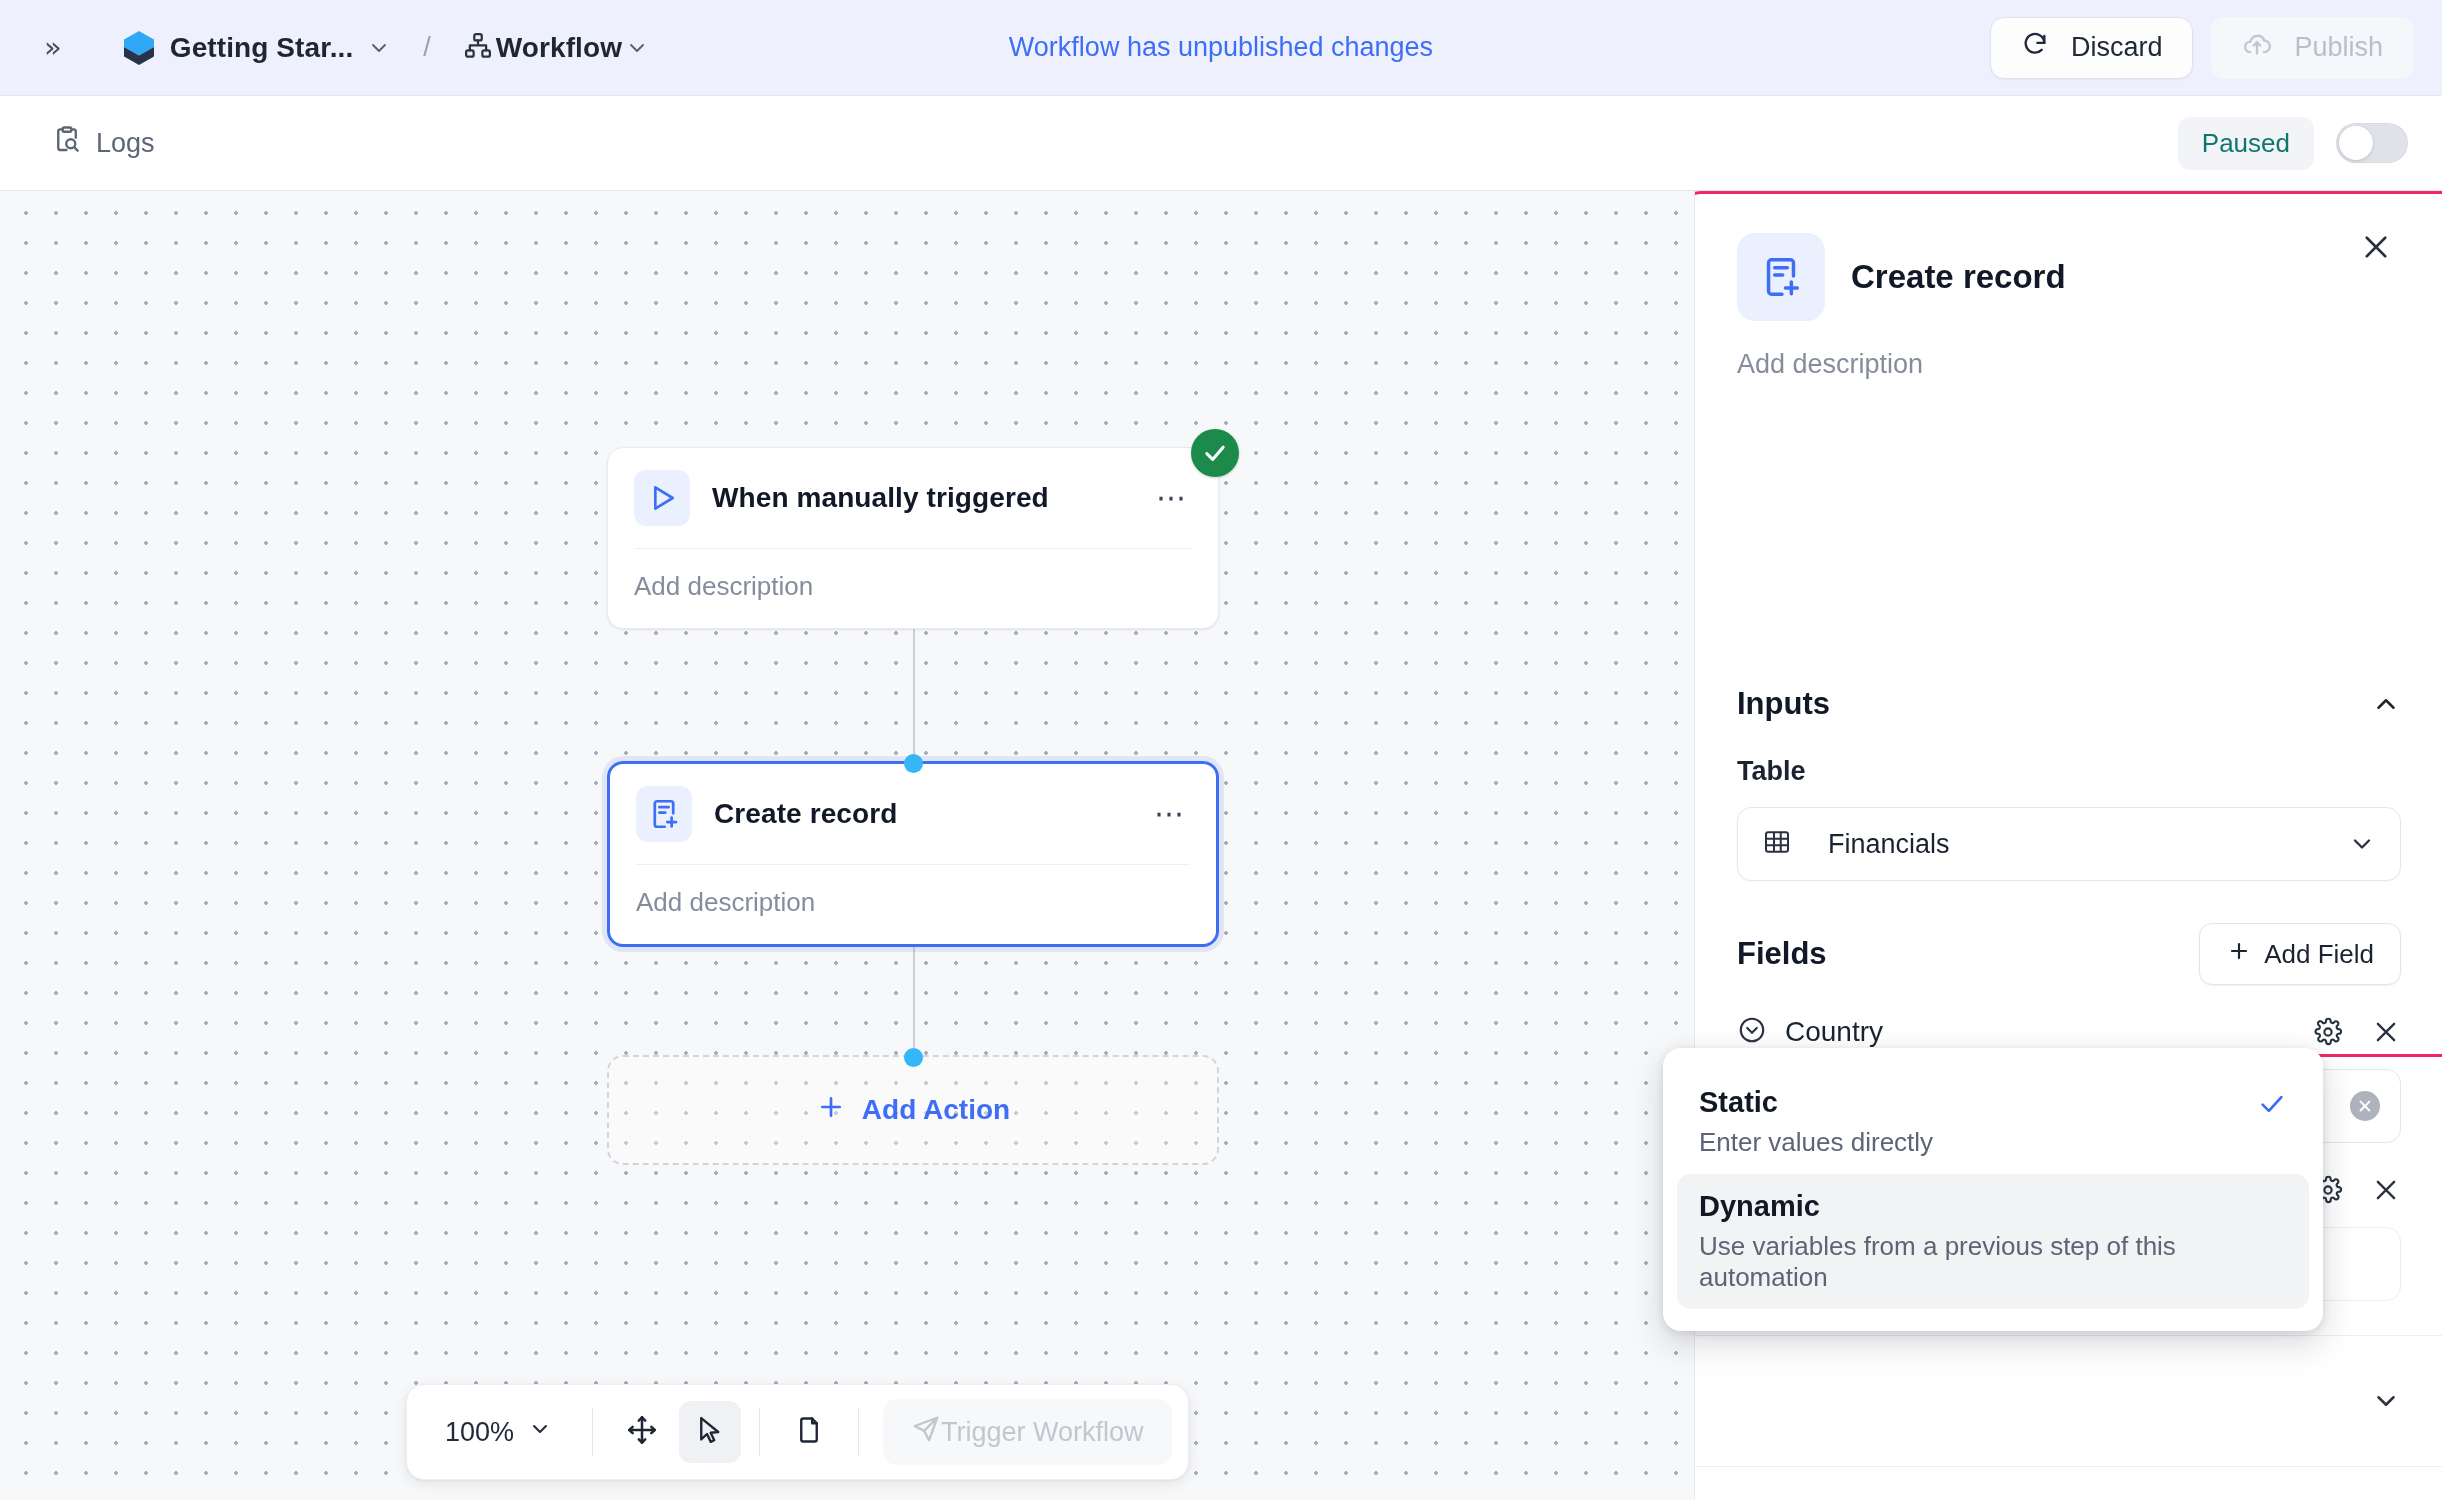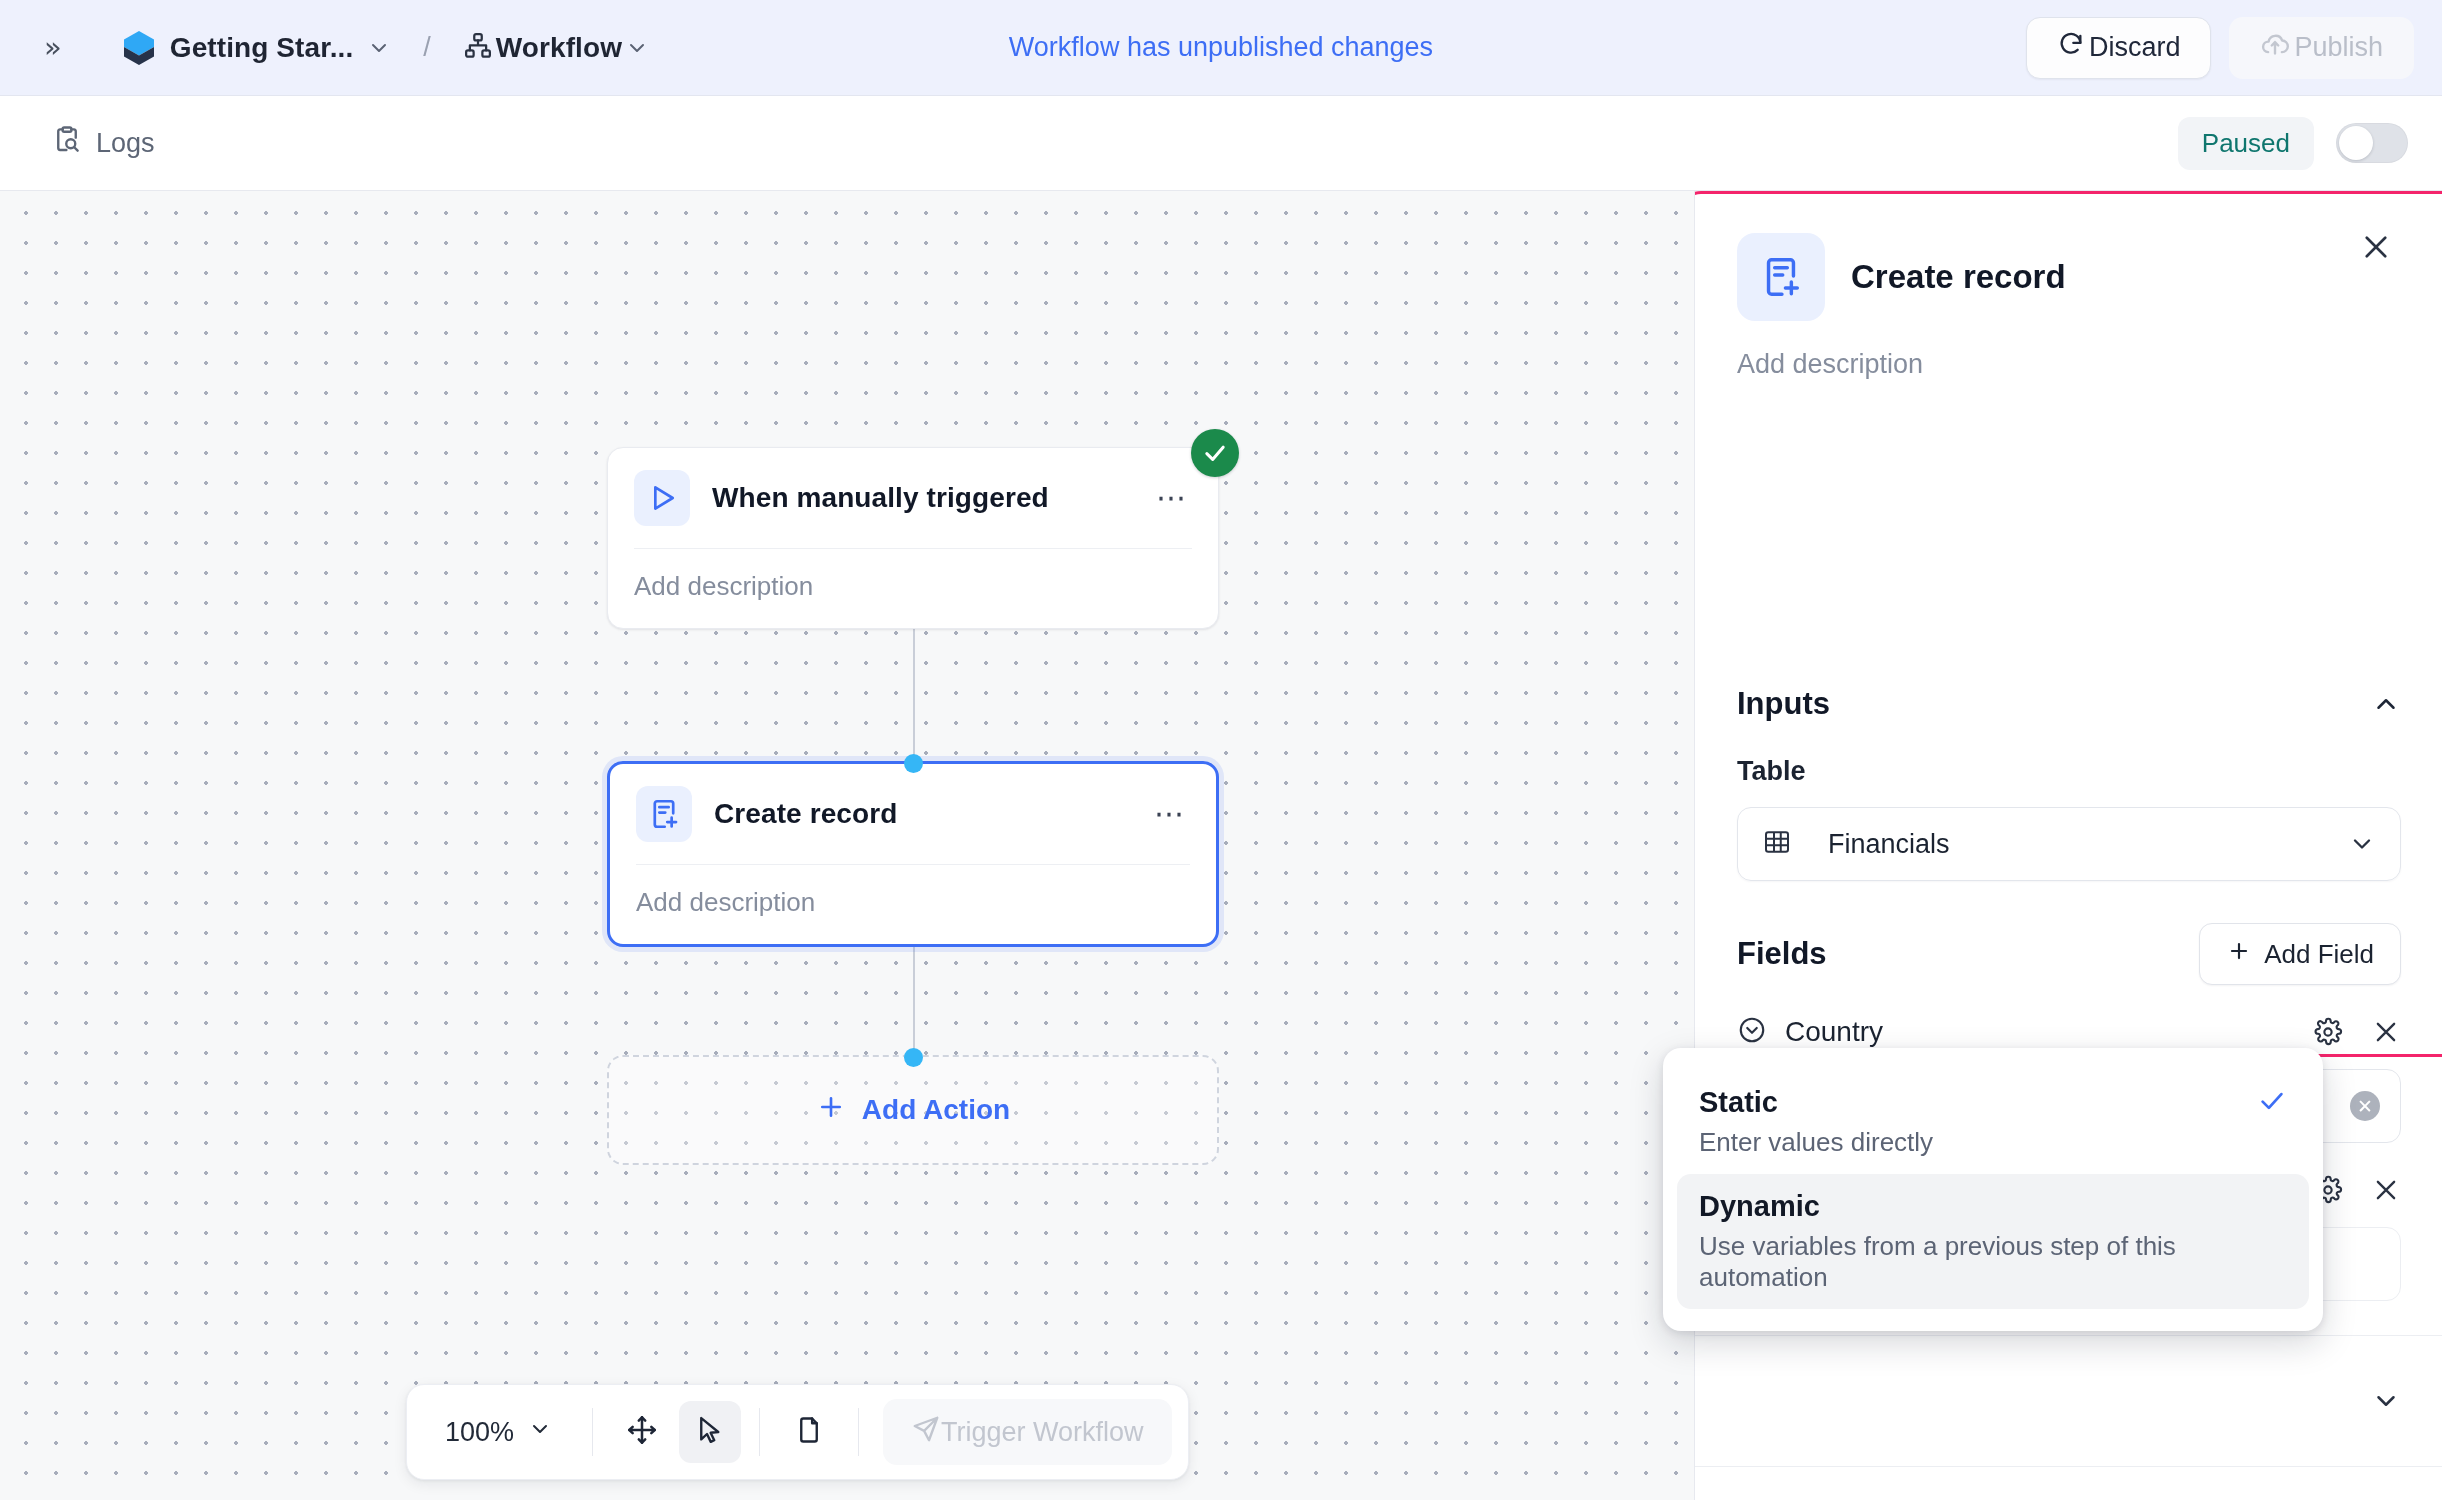--- a/index.html
+++ b/index.html
@@ -38,21 +38,21 @@
   .center-msg {
     position: absolute; left: 0; right: 0; top: 0; bottom: 0;
     display: flex; align-items: center; justify-content: center;
     pointer-events: none;
   }
   .center-msg span {
     font-size: 27px; color: #3d6ef5; font-weight: 400; pointer-events: auto; cursor: pointer;
   }
   .topbar-right { margin-left: auto; display: flex; align-items: center; gap: 18px; position: relative; z-index: 2;}
   .btn {
-    display: flex; align-items: center; gap: 4px;
+    display: flex; align-items: center; gap: 22px;
     height: 62px; padding: 0 30px; border-radius: 14px;
     font-size: 27px; font-weight: 500; cursor: pointer; white-space: nowrap;
   }
   .btn-discard { background: #fdfdfe; border: 1px solid #dfe3ec; color: #20283a;
     box-shadow: 0 1px 2px rgba(16,24,40,.05); }
   .btn-publish { background: #f6f7fb; border: 1px solid transparent; color: #b9bec9; cursor: default; }
 
   
   .tabbar {
     height: 95px; flex: 0 0 95px; background: #fff;
@@ -250,21 +250,21 @@
 
   
   .dropdown {
     position: absolute; left: 1663px; top: 1048px; width: 660px;
     background: #fff; border-radius: 18px;
     box-shadow: 0 12px 34px rgba(16,24,40,.17), 0 2px 8px rgba(16,24,40,.10);
     padding: 22px 14px; z-index: 40;
   }
   .dd-item { padding: 16px 22px; border-radius: 14px; cursor: pointer; }
   .dd-item.hover { background: #f2f3f5; }
-  .dd-top { display: flex; align-items: flex-start; }
+  .dd-top { display: flex; align-items: flex-end; }
   .dd-title { font-size: 29px; font-weight: 600; color: #121826; }
   .dd-check { margin-left: auto; color: #3d6ef5; display: flex; }
   .dd-sub { font-size: 26px; color: #5c6475; margin-top: 8px; }
 </style>
 </head>
 <body>
 
 <div class="app">
 
   <div class="topbar">

